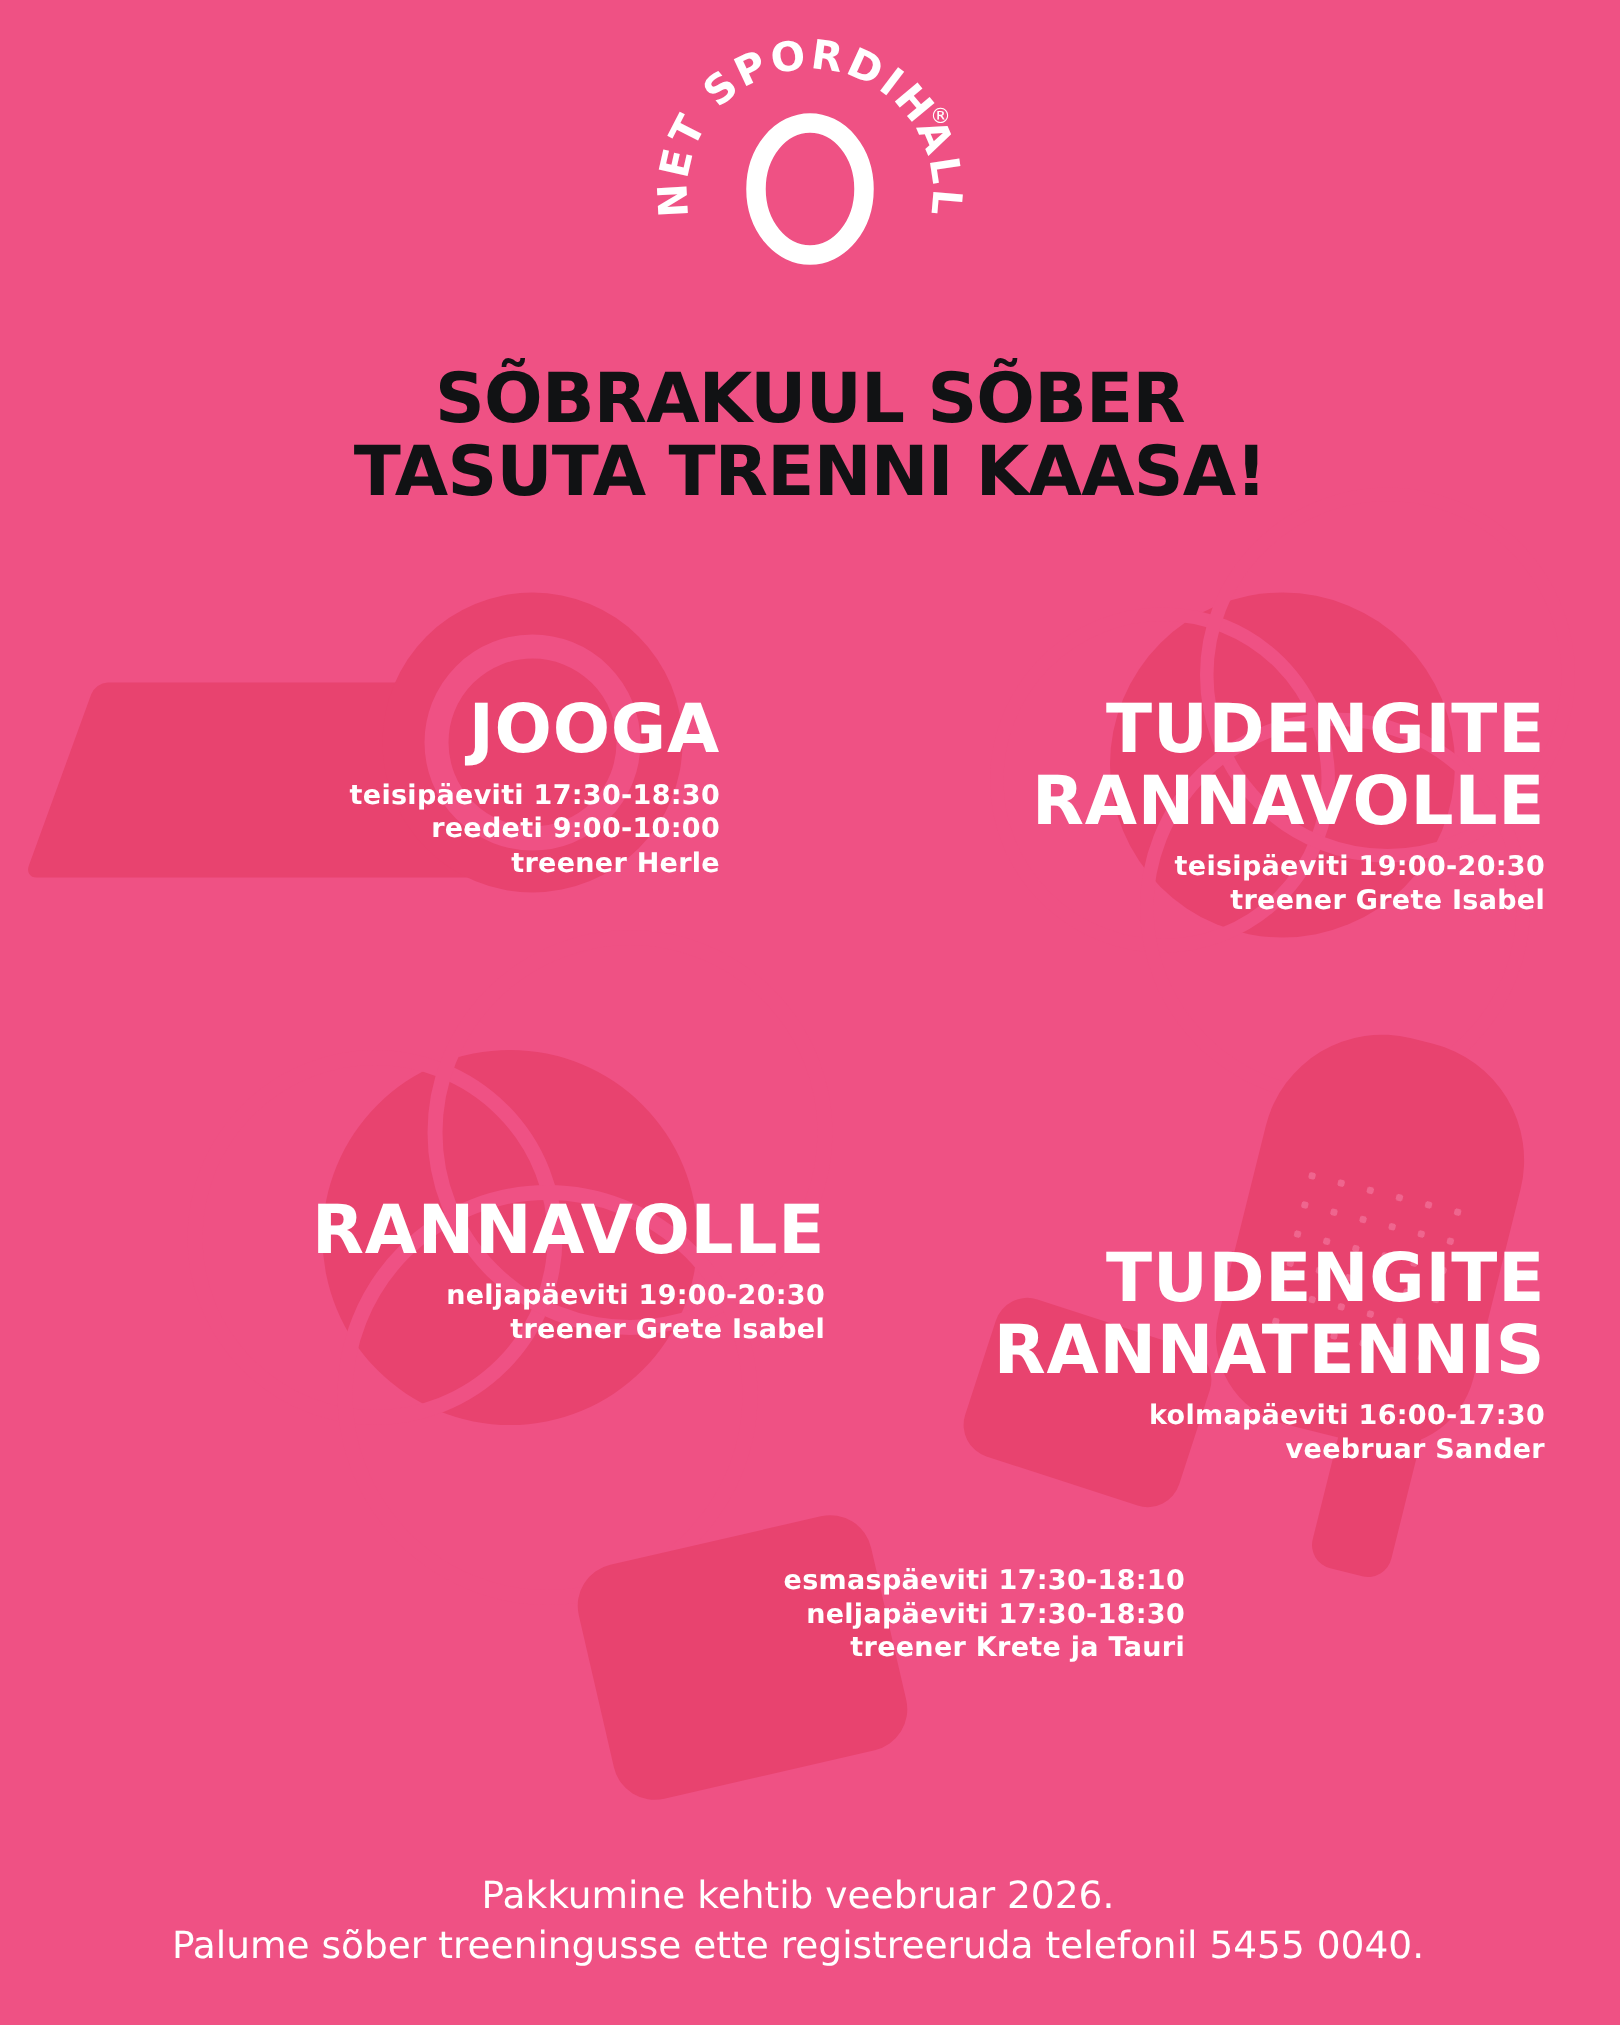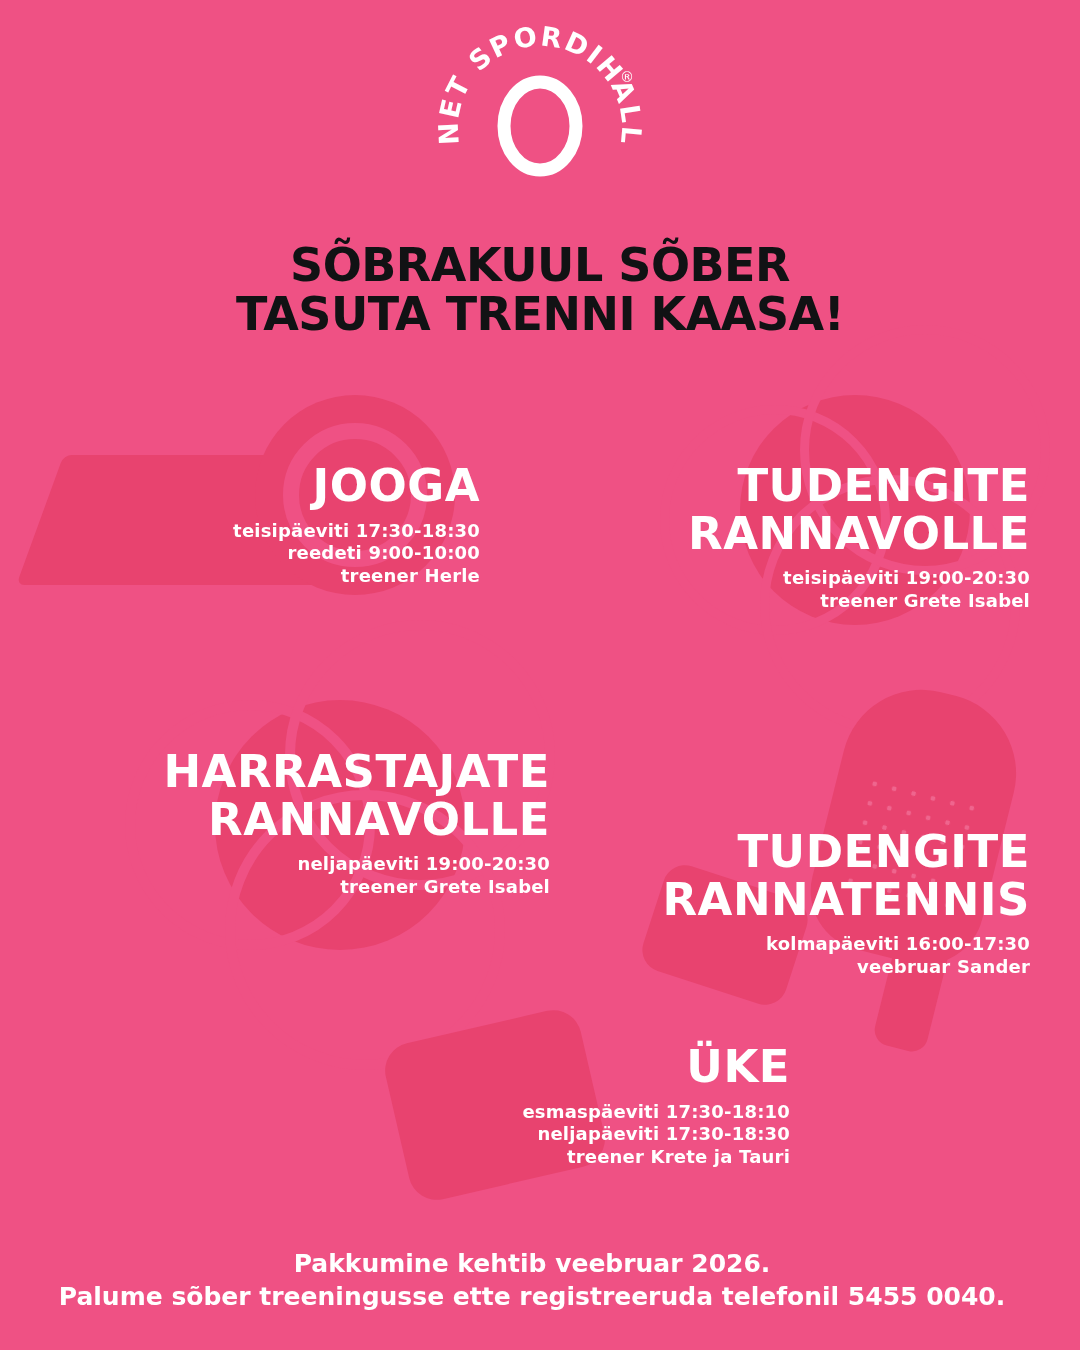--- a/index.html
+++ b/index.html
@@ -185,21 +185,21 @@
   #blk-tudtennis{ left: 530px; top: 828px; width: 500px; }
   #blk-uke     { left: 290px; top: 1043px; width: 500px; }
 
   
   .footer {
     position: absolute;
     left: 0; right: 16px;
     bottom: 36px;
     text-align: center;
     color: #ffffff;
-    font-weight: 700;
+    font-weight: 400;
     font-size: 25px;
     line-height: 1.35;
   }
   .footer div { display: block; }
 </style>
 </head>
 <body>
 
 <div class="bg-layer">
   <div class="deco deco-wedge"></div>
@@ -254,38 +254,37 @@
     <div class="class-title">
       <span>TUDENGITE</span><br>
       <span>RANNAVOLLE</span>
     </div>
     <div class="class-line">teisipäeviti 19:00-20:30</div>
     <div class="class-line">treener Grete Isabel</div>
   </div>
 
   <div class="class-block" id="blk-harr">
     <div class="class-title">
-      <span>HARRASTAJATE</span><br>
+      <br>
       <span>RANNAVOLLE</span>
     </div>
     <div class="class-line">neljapäeviti 19:00-20:30</div>
     <div class="class-line">treener Grete Isabel</div>
   </div>
 
   <div class="class-block" id="blk-tudtennis">
     <div class="class-title">
       <span>TUDENGITE</span><br>
       <span>RANNATENNIS</span>
     </div>
     <div class="class-line">kolmapäeviti 16:00-17:30</div>
     <div class="class-line">veebruar Sander</div>
   </div>
 
   <div class="class-block" id="blk-uke">
-    <div class="class-title">ÜKE</div>
     <div class="class-line">esmaspäeviti 17:30-18:10</div>
     <div class="class-line">neljapäeviti 17:30-18:30</div>
     <div class="class-line">treener Krete ja Tauri</div>
   </div>
 
   <div class="footer">
     <div>Pakkumine kehtib veebruar 2026.</div>
     <div>Palume sõber treeningusse ette registreeruda telefonil 5455 0040.</div>
   </div>
 

